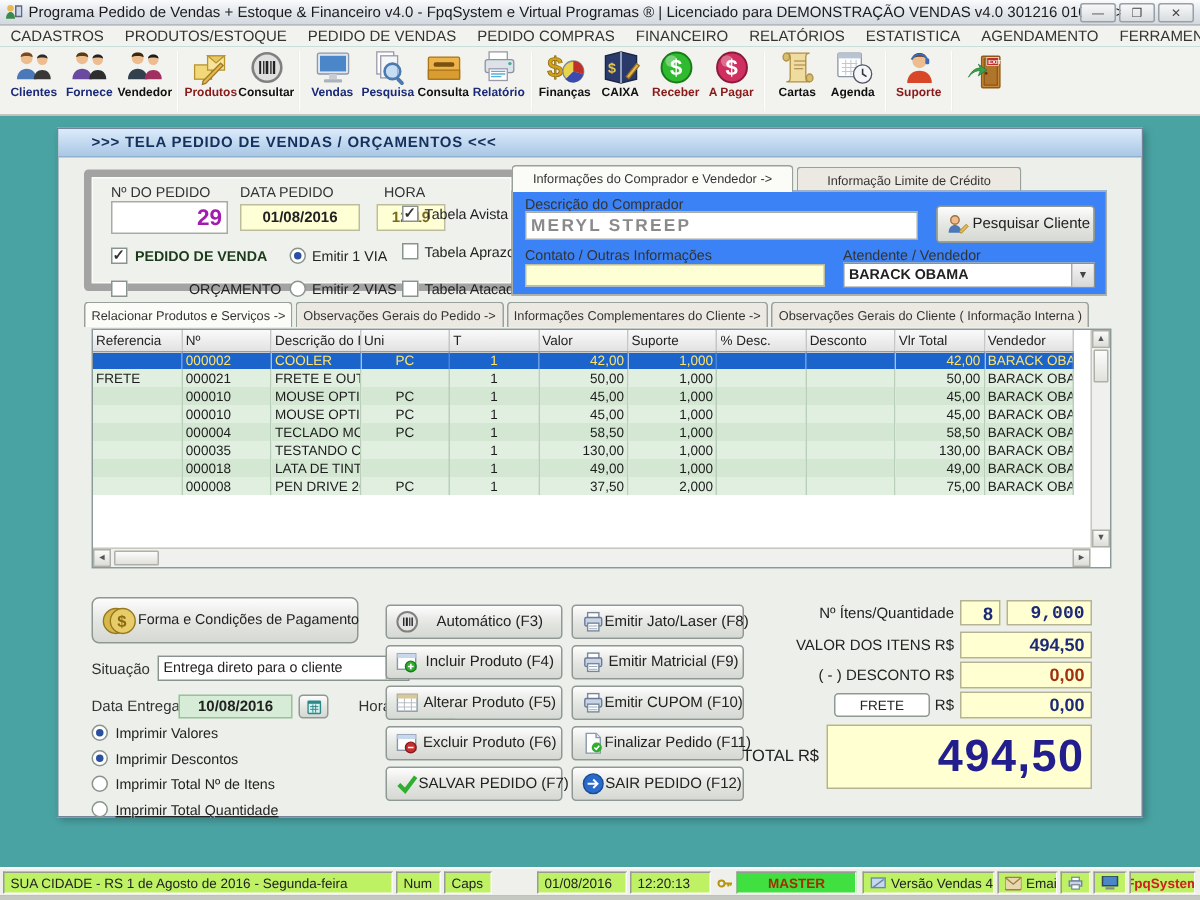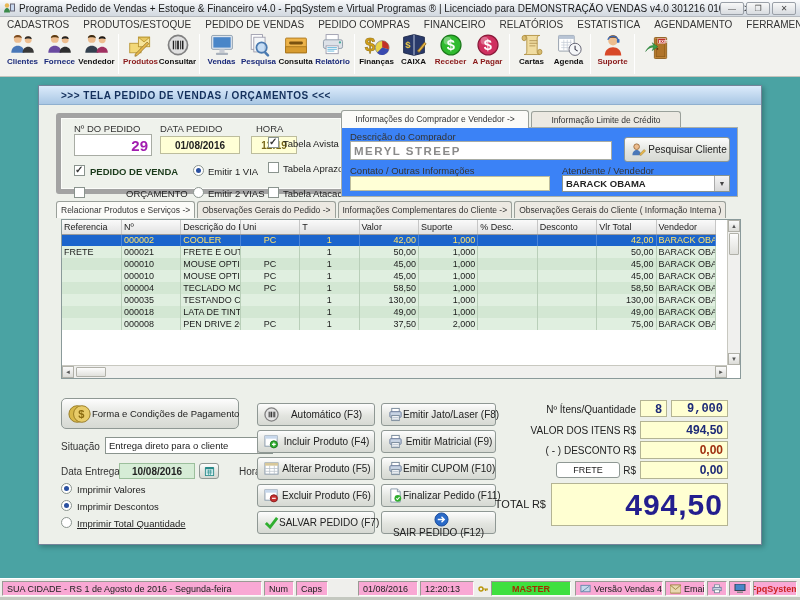--- a/index.html
+++ b/index.html
@@ -95,21 +95,21 @@
   
   .tlab { position:absolute; font-size:10px; color:#222; text-align:right; white-space:nowrap; }
   .tfield { position:absolute; background:#ffffd2; border:1px solid #b4b494; display:flex; align-items:center;
     justify-content:flex-end; padding:0 4px; font-size:12px; font-weight:bold; color:#1d2a78; }
   .total-big { font-size:30px; color:#231e8e; letter-spacing:1px; }
   .maroon { color:#a03010; }
 
   
   .statusbar { position:absolute; left:0; top:578px; width:800px; height:19px; background:#efefec; border-top:1px solid #fff; }
   .sp { position:absolute; top:2px; height:15px; border:1px solid; border-color:#9a9a94 #fbfbf8 #fbfbf8 #9a9a94;
-    font-size:9px; color:#222; display:flex; align-items:center; padding:0 4px; white-space:nowrap; overflow:hidden; background:#f9a8d4; }
+    font-size:9px; color:#222; display:flex; align-items:center; padding:0 4px; white-space:nowrap; overflow:hidden; background:#bef264; }
   .sp.green { background:#3fe03f; color:#a03000; font-weight:bold; justify-content:center; }
   .sp .sico { width:11px; height:10px; margin-right:3px; flex:0 0 auto; }
   .fpq { color:#cc2222; font-weight:bold; }
   .bottomstrip { position:absolute; left:0; top:597px; width:800px; height:3px; background:#c4c8c0; }
 </style>
 </head>
 <body>
 
 <div class="screen">
 
@@ -571,20 +571,24 @@
   <div style="position:relative;height:17px;width:170px;" class="checked">
     <span class="rad popt-radio checked" style="left:0;top:1px;"></span>
     <span class="optlab" style="left:16px;top:2px;">Imprimir Valores</span>
   </div>
 
   <div style="position:relative;height:17px;width:170px;" class="checked">
     <span class="rad popt-radio checked" style="left:0;top:1px;"></span>
     <span class="optlab" style="left:16px;top:2px;">Imprimir Descontos</span>
   </div>
 
+  <div style="position:relative;height:17px;width:170px;">
+    <span class="rad popt-radio" style="left:0;top:1px;"></span>
+    <span class="optlab" style="left:16px;top:2px;">Imprimir Total Nº de Itens</span>
+  </div>
 
   <div style="position:relative;height:17px;width:170px;">
     <span class="rad popt-radio" style="left:0;top:1px;"></span>
     <span class="optlab" style="left:16px;top:2px;text-decoration:underline;">Imprimir Total Quantidade</span>
   </div>
 </div>
 
     <div class="btn3d" style="left:218px;top:317px;width:118px;height:23px;">
       <svg class="bicon" viewBox="0 0 16 16">
           <circle cx="8" cy="8" r="7" fill="#e4e4e4" stroke="#808080" stroke-width="1.4"></circle>
@@ -659,21 +663,21 @@
     </div>
     <div class="btn3d" style="left:342px;top:398px;width:115px;height:23px;">
       <svg class="bicon" viewBox="0 0 16 16">
           <path d="M3 1h7l3 3v11H3z" fill="#fff" stroke="#8899aa"></path>
           <path d="M10 1v3h3" fill="#e0e8f0" stroke="#8899aa"></path>
           <circle cx="10.5" cy="11" r="3.6" fill="#2fae2f"></circle>
           <path d="M8.8 11l1.3 1.3 2.2-2.6" stroke="#fff" stroke-width="1.1" fill="none"></path>
         </svg>
       <span class="blabel">Finalizar Pedido  (F11)</span>
     </div>
-    <div class="btn3d" style="left:342px;top:425px;width:115px;height:23px;flex-direction:column;">
+    <div class="btn3d" style="left:342px;top:425px;width:115px;height:23px;">
       <svg class="bicon" viewBox="0 0 16 16">
           <circle cx="8" cy="8" r="7" fill="#2a6ac8" stroke="#1a4a98"></circle>
           <path d="M4 8h6M8 5l3 3-3 3" stroke="#fff" stroke-width="1.4" fill="none"></path>
         </svg>
       <span class="blabel">SAIR  PEDIDO  (F12)</span>
     </div>
 
     <span class="tlab" style="left:420px;top:318px;width:177px;">Nº Ítens/Quantidade</span>
     <div class="tfield" style="left:601px;top:314px;width:27px;height:17px;">8</div>
     <div class="tfield" style="left:632px;top:314px;width:57px;height:17px;font-family:Liberation Mono, monospace;">9,000</div>

